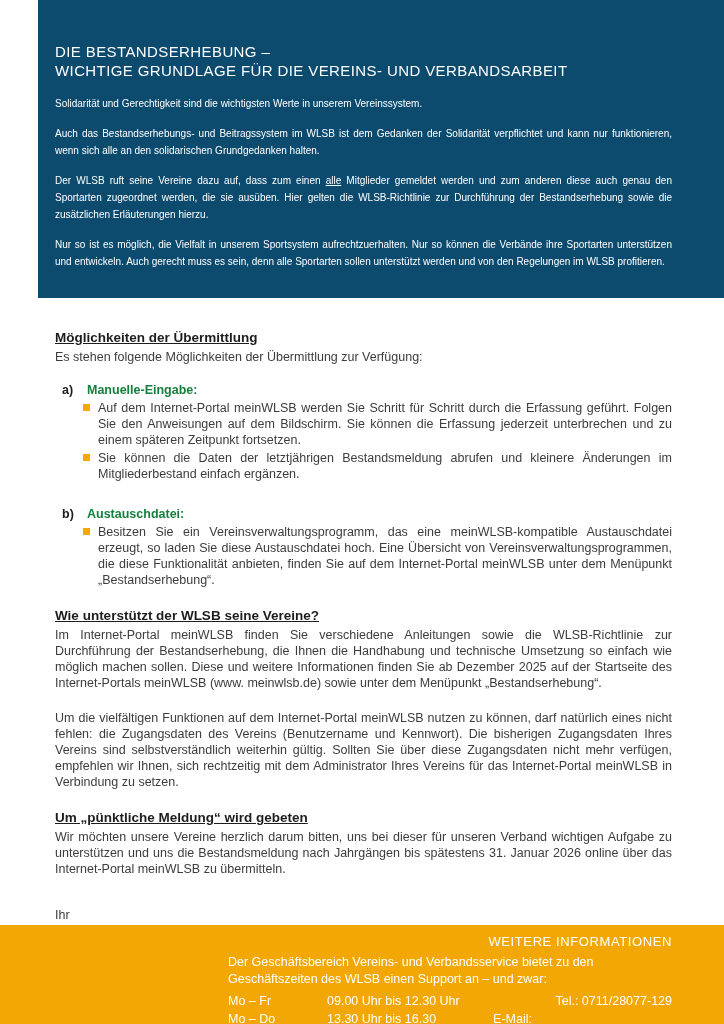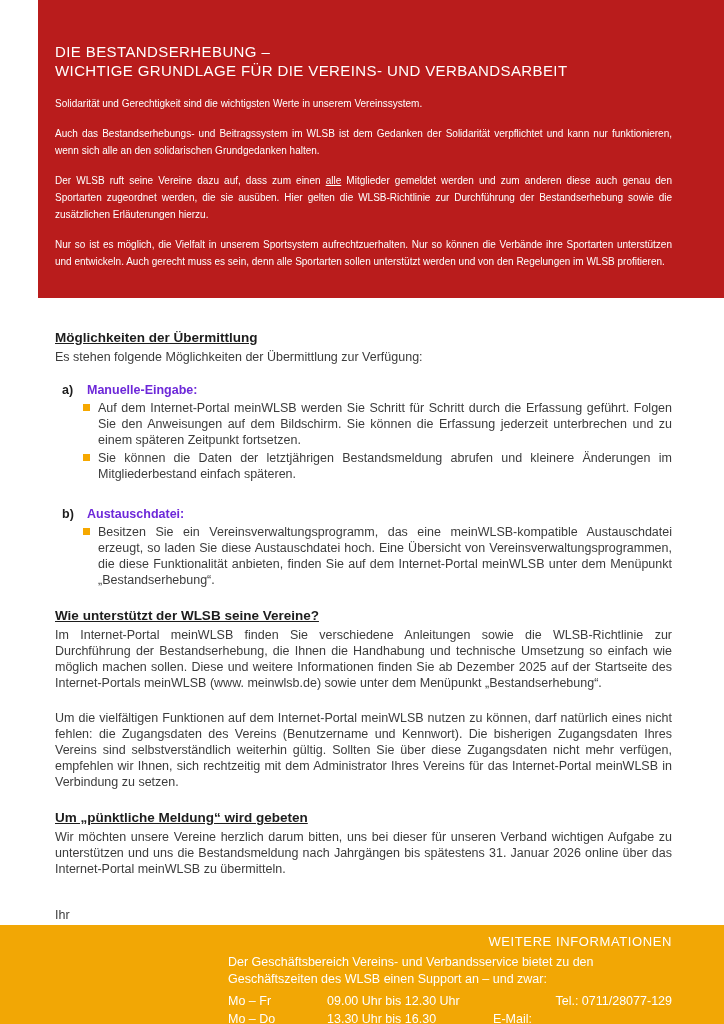--- a/index.html
+++ b/index.html
@@ -15,21 +15,21 @@
     color: #3c3c3c;
     font-size: 12.5px;
     line-height: 16px;
   }
 
   
   .hero {
     position: absolute;
     left: 38px; top: 0;
     width: 686px; height: 298px;
-    background: #b91c1c;
+    background: #0c4a6e;
     color: #ffffff;
     padding: 42px 52px 0 17px;
   }
   .hero-title {
     font-size: 15px;
     line-height: 19px;
     font-weight: 400;
     letter-spacing: 0.4px;
     margin-bottom: 15px;
   }
@@ -66,21 +66,21 @@
   }
   .abc.second { margin-top: 24px; }
   .abc-marker {
     width: 25px;
     flex-shrink: 0;
     font-weight: 700;
     color: #1d1d1d;
   }
   .abc-label {
     font-weight: 700;
-    color: #6d28d9;
+    color: #15803d;
     margin-bottom: 0;
   }
   .abc ul { list-style: none; }
   .abc li {
     display: flex;
     gap: 8px;
     margin-left: -4px;
     margin-top: 2px;
   }
   .sq {
@@ -148,21 +148,21 @@
         <span class="abc-marker">a)</span>
         <div>
           <div class="abc-label">Manuelle-Eingabe:</div>
           <ul>
             <li>
               <span class="sq"></span>
               <div>Auf dem Internet-Portal meinWLSB werden Sie Schritt für Schritt durch die Erfassung geführt. Folgen Sie den Anweisungen auf dem Bildschirm. Sie können die Erfassung jederzeit unterbrechen und zu einem späteren Zeitpunkt fortsetzen.</div>
             </li>
             <li>
               <span class="sq"></span>
-              <div>Sie können die Daten der letztjährigen Bestandsmeldung abrufen und kleinere Änderungen im Mitgliederbestand einfach späteren.</div>
+              <div>Sie können die Daten der letztjährigen Bestandsmeldung abrufen und kleinere Änderungen im Mitgliederbestand einfach ergänzen.</div>
             </li>
           </ul>
         </div>
       </div>
 
       <div class="abc second">
         <span class="abc-marker">b)</span>
         <div>
           <div class="abc-label">Austauschdatei:</div>
           <ul>

